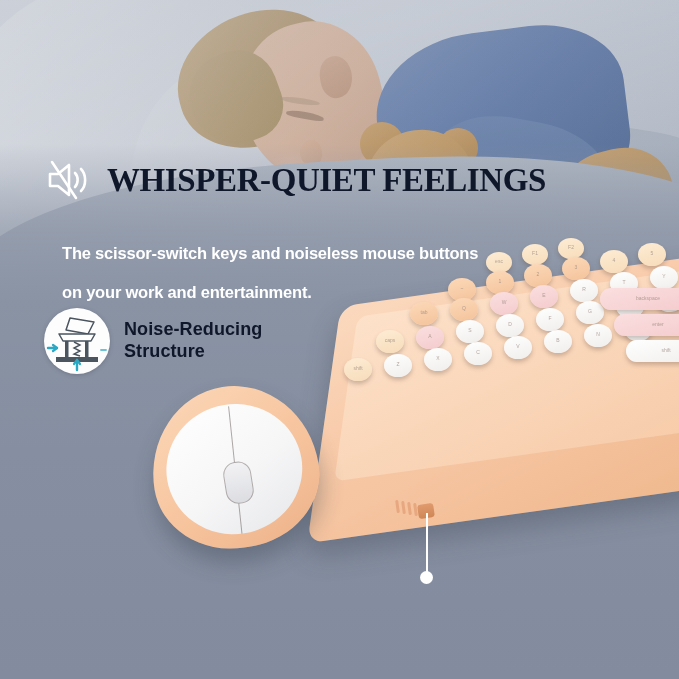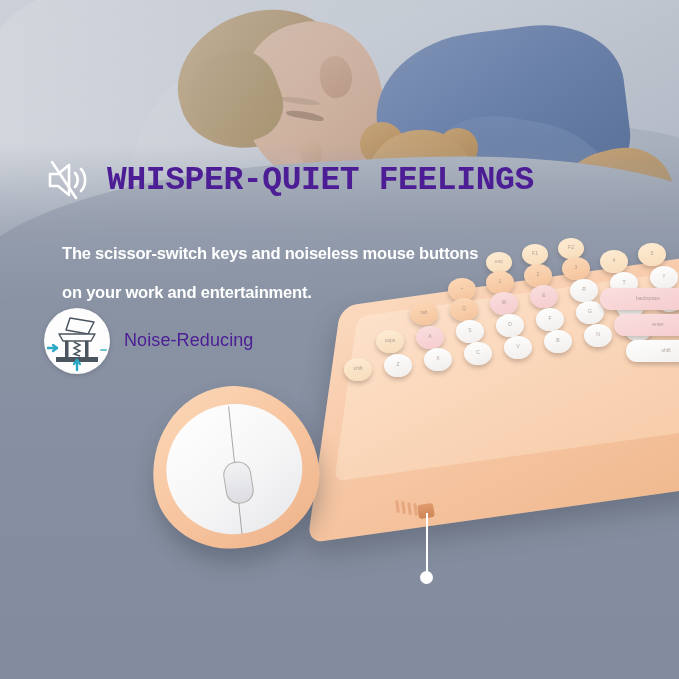--- a/index.html
+++ b/index.html
@@ -98,34 +98,34 @@
      linear-gradient(180deg,rgba(138,147,164,.30) 0%,rgba(138,147,164,.26) 45%,
      rgba(138,147,164,.72) 72%,#8a93a4 96%);}
 
   
   .page-bg{position:absolute;left:0;top:300px;width:679px;height:379px;
      background:linear-gradient(180deg,#8a93a4 0%,#868fa1 40%,#838c9e 100%);}
 
   
   .headline-row{position:absolute;left:46px;top:160px;display:flex;align-items:center;gap:13px;}
   .mute-icon{width:48px;height:40px;flex:none;}
-  .headline{font-size:33px;font-weight:700;color:#4c1d95;letter-spacing:-.4px;
-     white-space:nowrap;font-family:Liberation Mono, monospace;}
+  .headline{font-size:33px;font-weight:700;color:#0f172a;letter-spacing:-.4px;
+     white-space:nowrap;font-family:Liberation Serif, serif;}
 
   
   .body-copy{position:absolute;left:46px;top:226px;width:500px;
      font-size:16.5px;line-height:1.42;font-weight:700;color:#fff;
      letter-spacing:-.2px;}
   .body-copy p{margin:16px;}
 
   
   .badge{position:absolute;left:44px;top:308px;display:flex;align-items:center;gap:14px;}
   .badge-circle{width:66px;height:66px;border-radius:50%;background:#fdfdfd;flex:none;
      box-shadow:0 1px 4px rgba(40,48,62,.25);position:relative;overflow:hidden;}
-  .badge-label{font-size:18px;line-height:1.2;color:#4c1d95;font-weight:400;
+  .badge-label{font-size:18px;line-height:1.2;color:#0f172a;font-weight:700;
      letter-spacing:.1px;}
 
   
   .kb-wrap{position:absolute;left:300px;top:238px;width:420px;height:300px;}
   .kb-deck{position:absolute;left:22px;top:44px;width:400px;height:230px;
      background:linear-gradient(160deg,#fbd9be 0%,#f7c8a6 45%,#f0b98f 100%);
      border-radius:16px;
      transform:rotate(-8deg) skewX(-16deg);
      box-shadow:0 14px 26px rgba(45,52,66,.30);}
   .kb-side{position:absolute;left:22px;top:196px;width:400px;height:40px;
@@ -246,20 +246,21 @@
 
         <path d="M4 40 H13" stroke="#2aa8c4" stroke-width="2.4" stroke-linecap="round"></path>
         <path d="M13 40 L9 37 M13 40 L9 43" stroke="#2aa8c4" stroke-width="2.2" stroke-linecap="round" fill="none"></path>
         <path d="M33 62 V52" stroke="#2aa8c4" stroke-width="2.4" stroke-linecap="round"></path>
         <path d="M33 52 L30 56 M33 52 L36 56" stroke="#2aa8c4" stroke-width="2.2" stroke-linecap="round" fill="none"></path>
         <path d="M57 42 H62" stroke="#2aa8c4" stroke-width="1.8" stroke-linecap="round" opacity=".7"></path>
       </svg>
     </div>
     <div class="badge-label">
       <div>Noise-Reducing</div>
+      <div>Structure</div>
     </div>
   </div>
 
   <div class="kb-wrap">
     <div class="kb-side"></div>
     <div class="kb-deck"></div>
     <div class="kb-inner"></div>
     <div class="vent" style="left:96px;top:262px"></div>
     <div class="vent" style="left:102px;top:263px"></div>
     <div class="vent" style="left:108px;top:264px"></div>

